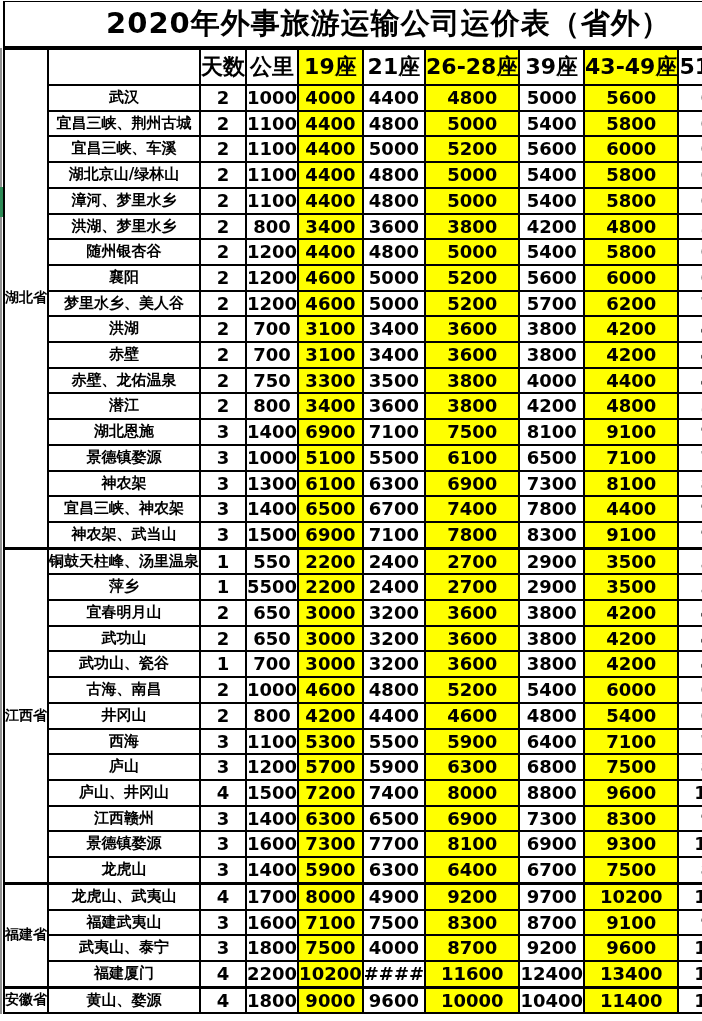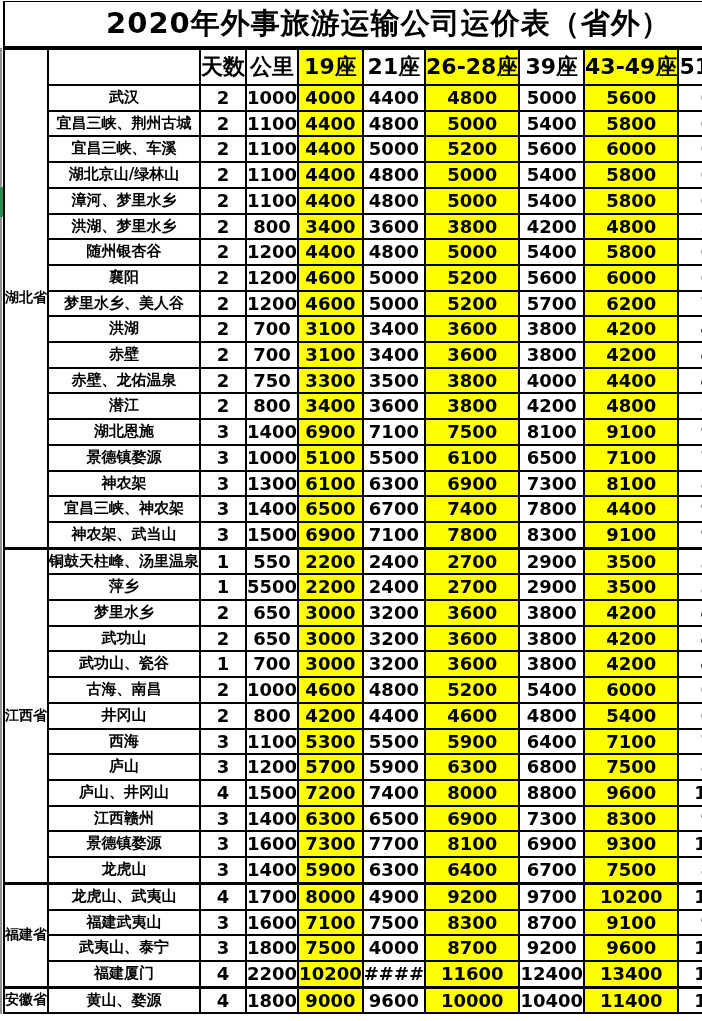--- a/index.html
+++ b/index.html
@@ -273,21 +273,21 @@
           <td class="cell">1</td>
           <td class="cell">5500</td>
           <td class="cell yl">2200</td>
           <td class="cell">2400</td>
           <td class="cell yl">2700</td>
           <td class="cell">2900</td>
           <td class="cell yl">3500</td>
           <td class="cell">3700</td>
         </tr>
         <tr>
-          <td class="cell dest">梦里水乡</td>
+          <td class="cell dest">宜春明月山</td>
           <td class="cell">2</td>
           <td class="cell">650</td>
           <td class="cell yl">3000</td>
           <td class="cell">3200</td>
           <td class="cell yl">3600</td>
           <td class="cell">3800</td>
           <td class="cell yl">4200</td>
           <td class="cell">4700</td>
         </tr>
         <tr>

